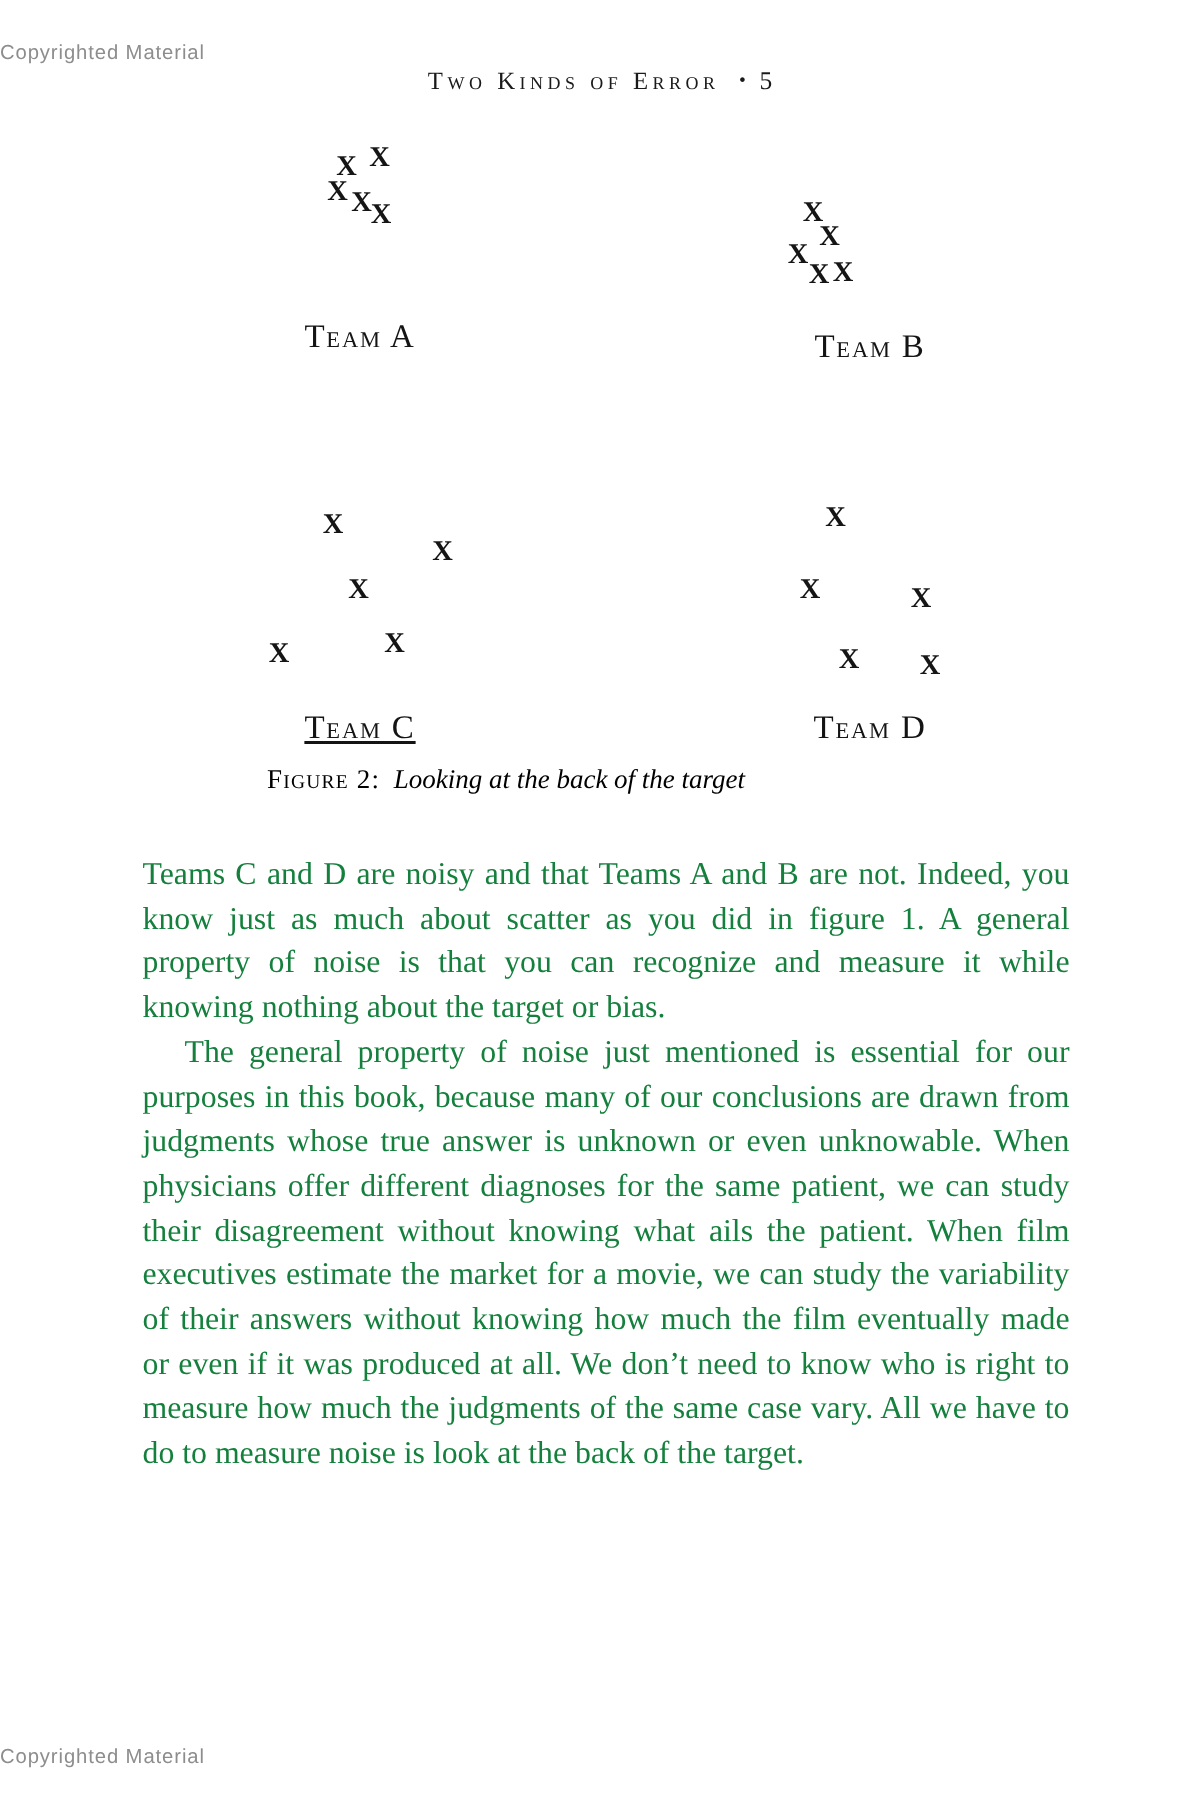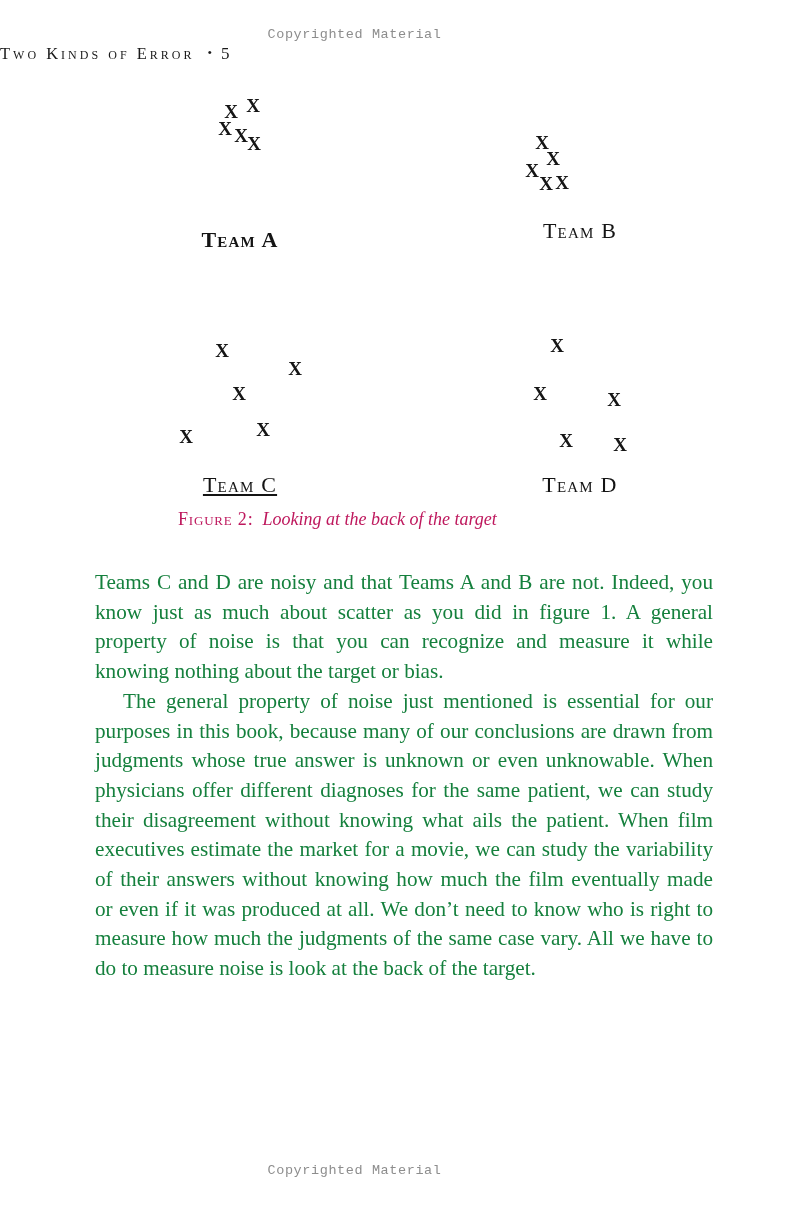--- a/index.html
+++ b/index.html
@@ -21,37 +21,37 @@
     inset: 0;
     width: 800px;
     height: 1206px;
   }
 
   
   .watermark {
     position: absolute;
     left: 0;
     width: 709px;
-    text-align: center;
-    font-family: Liberation Mono, monospace;
+    text-align: left;
+    font-family: Liberation Sans, sans-serif;
     font-size: 13.5px;
     letter-spacing: 0.6px;
     color: #8d8d8d;
     white-space: nowrap;
   }
   .watermark-top { top: 27px; }
   .watermark-bottom { top: 1163px; }
 
   
   .running-head {
     position: absolute;
     left: 0;
     top: 44px;
     width: 800px;
-    text-align: left;
+    text-align: center;
     font-size: 16.5px;
     font-variant: small-caps;
     letter-spacing: 3.0px;
     color: #1a1a1a;
     white-space: nowrap;
   }
   .running-head .rh-title { font-variant: small-caps; }
   .running-head .rh-sep {
     display: inline-block;
     padding: 0 9px 0 13px;
@@ -90,21 +90,21 @@
     color: #141414;
     white-space: nowrap;
     transform: translateX(-50%);
   }
 
   .figure-caption {
     position: absolute;
     left: 178px;
     top: 509px;
     font-size: 18px;
-    color: #be185d;
+    color: #000000;
     white-space: nowrap;
     text-align: center;
   }
   .figure-caption .cap-label {
     font-variant: small-caps;
     letter-spacing: 0.8px;
   }
   .figure-caption .cap-text {
     font-style: italic;
     padding-left: 9px;
@@ -136,21 +136,21 @@
   <div class="running-head">
     <span class="rh-title">Two Kinds of Error</span><span class="rh-sep">•</span><span class="rh-page">5</span>
   </div>
 
   <div class="figure" id="figure-area">
       <span class="scatter-mark" style="left: 231px; top: 111px;">X</span>
       <span class="scatter-mark" style="left: 253px; top: 105px;">X</span>
       <span class="scatter-mark" style="left: 225px; top: 128px;">X</span>
       <span class="scatter-mark" style="left: 241px; top: 135px;">X</span>
       <span class="scatter-mark" style="left: 254px; top: 143px;">X</span>
-      <div class="team-label" style="left: 240px; top: 227px; font-weight: bold;">Team A</div>
+      <div class="team-label" style="left: 240px; top: 211px;">Team A</div>
       <span class="scatter-mark" style="left: 542px; top: 142px;">X</span>
       <span class="scatter-mark" style="left: 553px; top: 158px;">X</span>
       <span class="scatter-mark" style="left: 532px; top: 170px;">X</span>
       <span class="scatter-mark" style="left: 546px; top: 183px;">X</span>
       <span class="scatter-mark" style="left: 562px; top: 182px;">X</span>
       <div class="team-label" style="left: 580px; top: 218px;">Team B</div>
       <span class="scatter-mark" style="left: 222px; top: 350px;">X</span>
       <span class="scatter-mark" style="left: 295px; top: 368px;">X</span>
       <span class="scatter-mark" style="left: 239px; top: 393px;">X</span>
       <span class="scatter-mark" style="left: 263px; top: 429px;">X</span>

